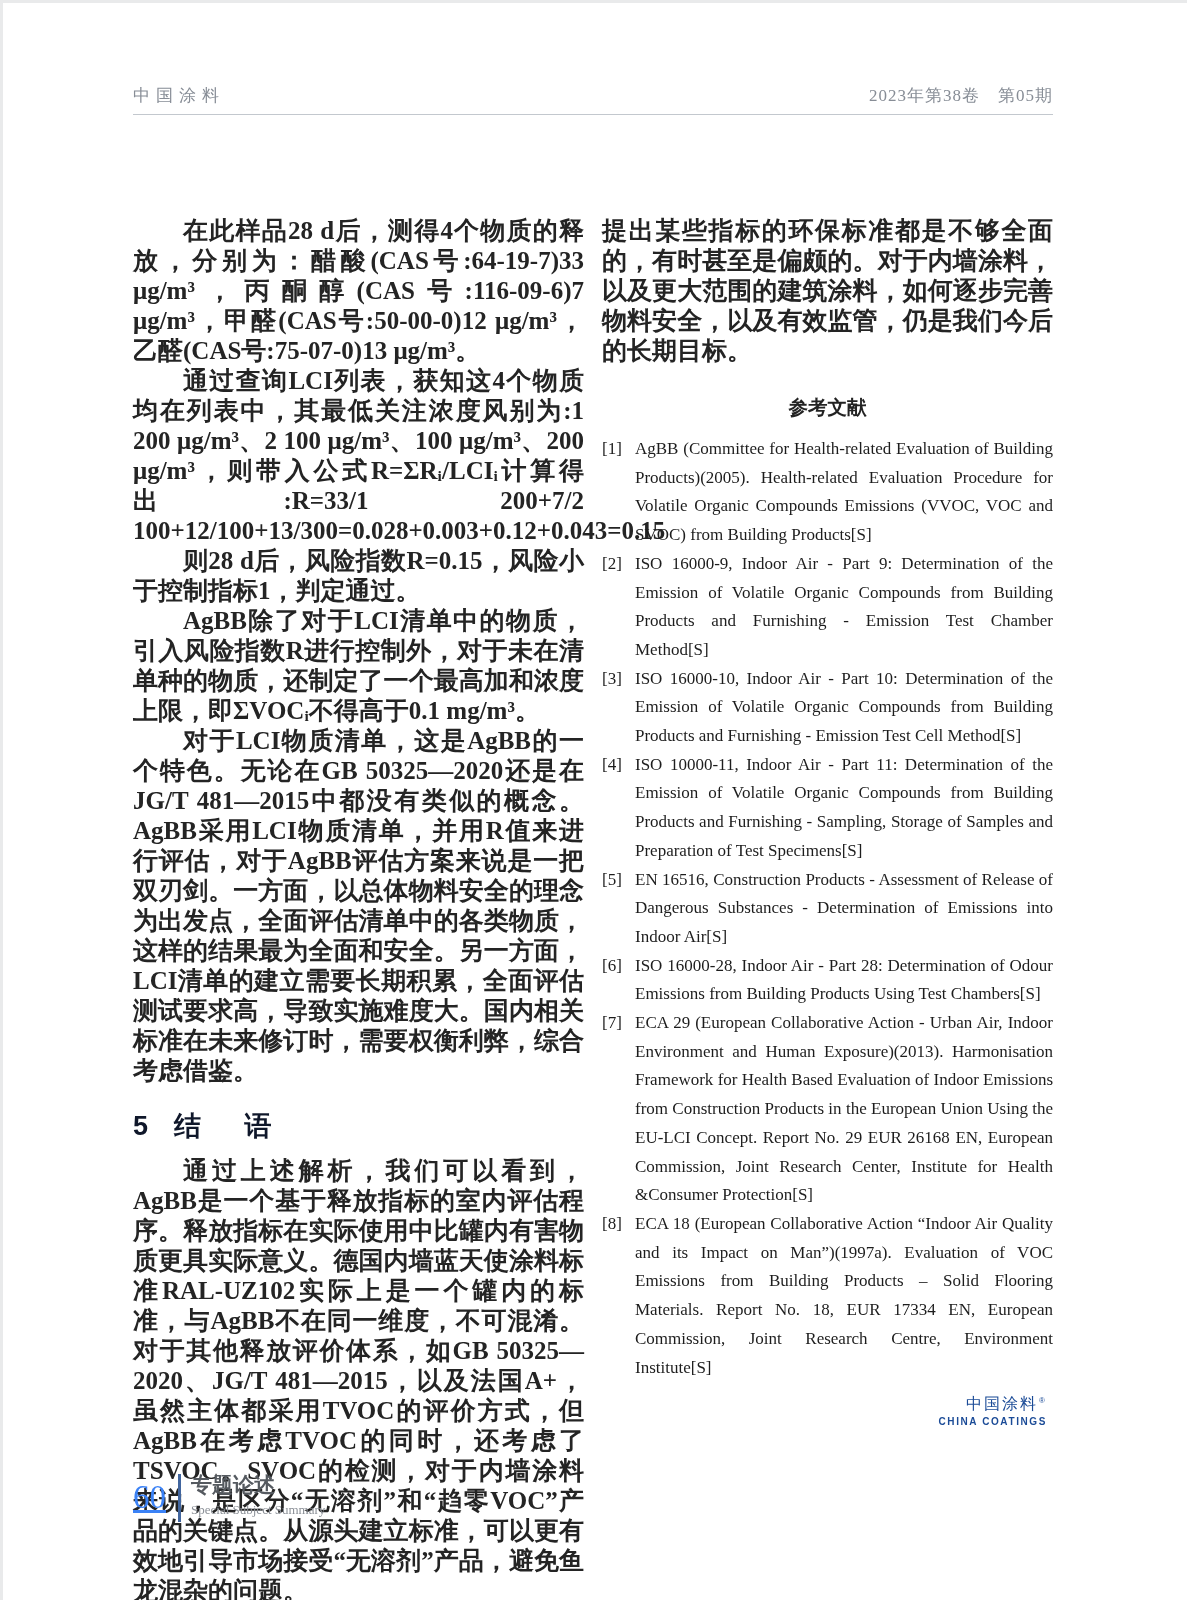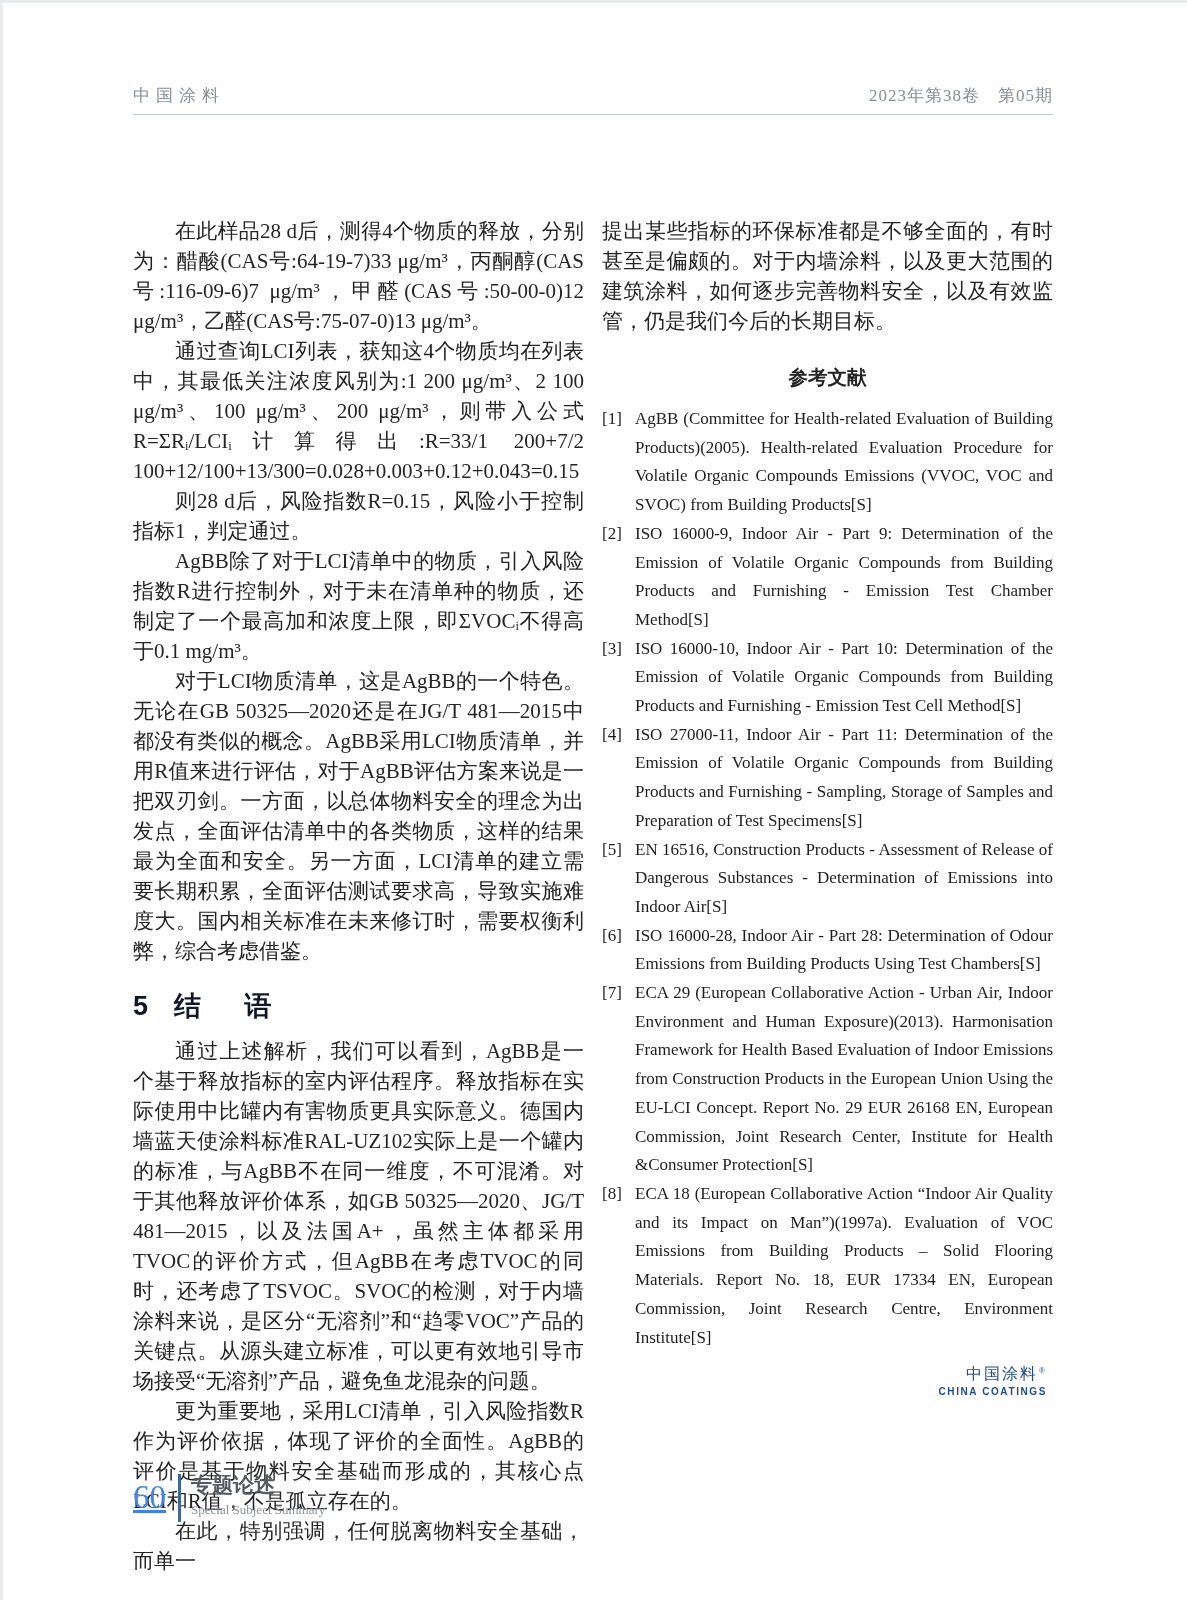--- a/index.html
+++ b/index.html
@@ -14,22 +14,22 @@
     display:flex;justify-content:space-between;align-items:flex-end;
     border-bottom:1.5px solid #c3c8ce;padding-bottom:7px;
     color:#878d96;font-size:17px;
   }
   .journal-name{letter-spacing:6px;}
   .issue-info{letter-spacing:1px;}
   
   .columns{position:absolute;left:133px;top:216px;width:920px;display:flex;gap:18px;}
   .col{width:451px;}
   .body{
-    margin:0;font-size:21px;line-height:30px;text-align:justify;
-    text-justify:inter-ideograph;color:#242424;
+    margin:0;font-size:25px;line-height:30px;text-align:justify;
+    text-justify:inter-ideograph;color:#242424;font-weight:bold;
   }
   .indent{text-indent:2em;}
   .section-heading{
     margin:24px 0 14px 0;font-family:"Liberation Sans","DejaVu Sans",sans-serif;
     font-weight:bold;color:#0f172a;font-size:27px;line-height:32px;
   }
   .sec-num{margin-right:26px;}
   .sec-title{letter-spacing:18px;}
   .refs-title{
     margin:28px 0 14px 0;text-align:center;font-size:19.5px;
@@ -82,21 +82,21 @@
 
     <section class="col">
       <p class="body">提出某些指标的环保标准都是不够全面的，有时甚至是偏颇的。对于内墙涂料，以及更大范围的建筑涂料，如何逐步完善物料安全，以及有效监管，仍是我们今后的长期目标。</p>
 
       <h3 class="refs-title">参考文献</h3>
 
       <ol class="refs">
         <li class="ref"><span class="ref-label">[1]</span><span class="ref-text">AgBB (Committee for Health-related Evaluation of Building Products)(2005). Health-related Evaluation Procedure for Volatile Organic Compounds Emissions (VVOC, VOC and SVOC) from Building Products[S]</span></li>
         <li class="ref"><span class="ref-label">[2]</span><span class="ref-text">ISO 16000-9, Indoor Air - Part 9: Determination of the Emission of Volatile Organic Compounds from Building Products and Furnishing - Emission Test Chamber Method[S]</span></li>
         <li class="ref"><span class="ref-label">[3]</span><span class="ref-text">ISO 16000-10, Indoor Air - Part 10: Determination of the Emission of Volatile Organic Compounds from Building Products and Furnishing - Emission Test Cell Method[S]</span></li>
-        <li class="ref"><span class="ref-label">[4]</span><span class="ref-text">ISO 27000-11, Indoor Air - Part 11: Determination of the Emission of Volatile Organic Compounds from Building Products and Furnishing - Sampling, Storage of Samples and Preparation of Test Specimens[S]</span></li>
+        <li class="ref"><span class="ref-label">[4]</span><span class="ref-text">ISO 10000-11, Indoor Air - Part 11: Determination of the Emission of Volatile Organic Compounds from Building Products and Furnishing - Sampling, Storage of Samples and Preparation of Test Specimens[S]</span></li>
         <li class="ref"><span class="ref-label">[5]</span><span class="ref-text">EN 16516, Construction Products - Assessment of Release of Dangerous Substances - Determination of Emissions into Indoor Air[S]</span></li>
         <li class="ref"><span class="ref-label">[6]</span><span class="ref-text">ISO 16000-28, Indoor Air - Part 28: Determination of Odour Emissions from Building Products Using Test Chambers[S]</span></li>
         <li class="ref"><span class="ref-label">[7]</span><span class="ref-text">ECA 29 (European Collaborative Action - Urban Air, Indoor Environment and Human Exposure)(2013). Harmonisation Framework for Health Based Evaluation of Indoor Emissions from Construction Products in the European Union Using the EU-LCI Concept. Report No. 29 EUR 26168 EN, European Commission, Joint Research Center, Institute for Health &amp;Consumer Protection[S]</span></li>
         <li class="ref"><span class="ref-label">[8]</span><span class="ref-text">ECA 18 (European Collaborative Action “Indoor Air Quality and its Impact on Man”)(1997a). Evaluation of VOC Emissions from Building Products – Solid Flooring Materials. Report No. 18, EUR 17334 EN, European Commission, Joint Research Centre, Environment Institute[S]</span></li>
       </ol>
 
       <div class="logo">
         <div class="logo-cn"><span>中国涂料</span><span class="logo-mark">®</span></div>
         <div class="logo-en">CHINA COATINGS</div>
       </div>

